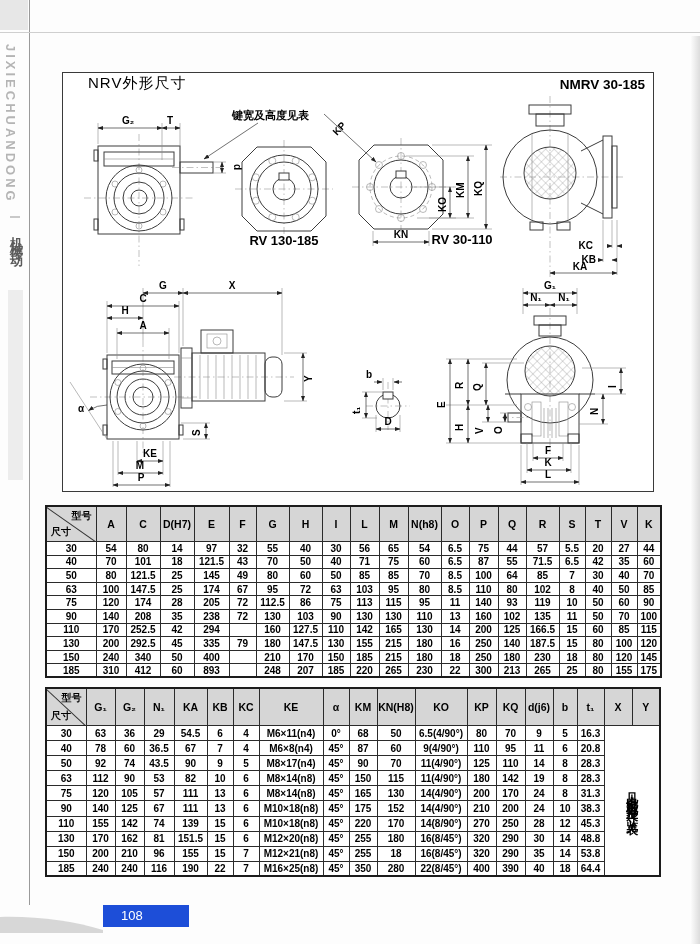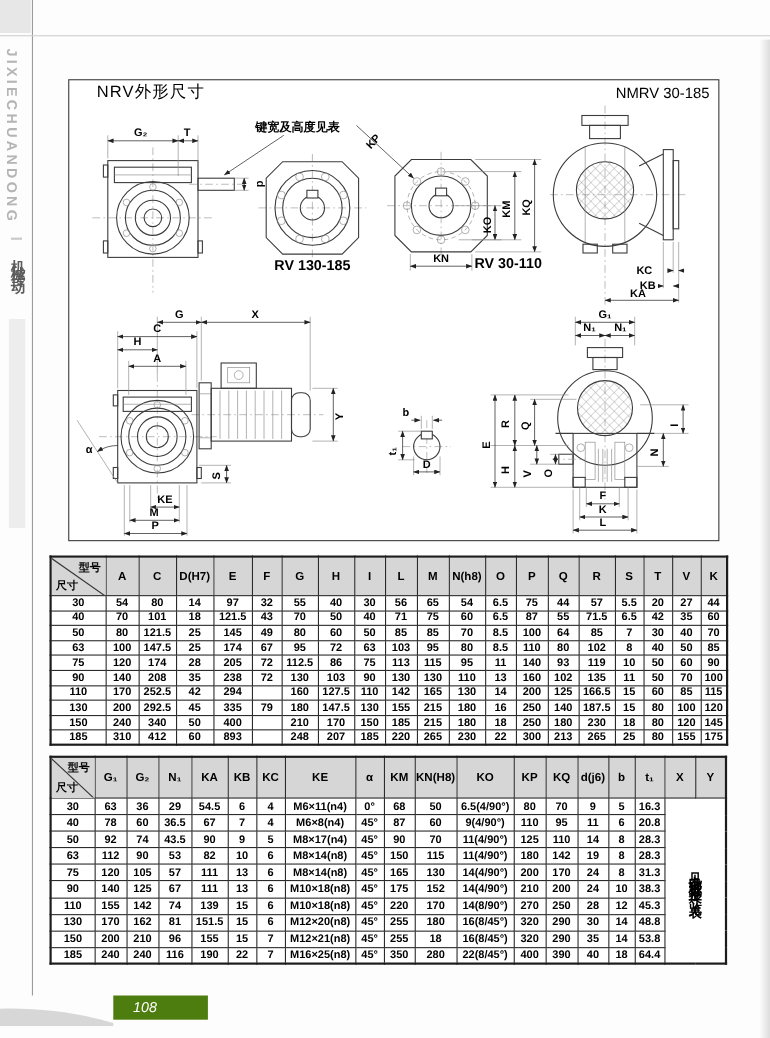--- a/index.html
+++ b/index.html
@@ -10,21 +10,21 @@
   .vrule{left:29px;top:0;width:1px;height:905px;background:#9a9a9a;}
   .hrule{left:0;top:32px;width:700px;height:1px;background:#cfcfcf;}
   .brand{left:3px;top:44px;writing-mode:vertical-rl;font-weight:bold;font-size:13px;letter-spacing:3px;color:#b4b4b4;}
   .brand-dash{left:10px;top:216px;width:10px;height:2px;background:#c9c9c9;}
   .category{left:7px;top:226px;writing-mode:vertical-rl;font-weight:bold;font-size:13px;letter-spacing:6px;color:#5b5b5b;}
   .graybar{left:8px;top:290px;width:15px;height:190px;background:#ededed;}
   .right-shadow{left:691px;top:36px;width:9px;height:908px;background:linear-gradient(to right,#fbfbfb,#dcdcdc);}
   
   .frame{left:62px;top:72px;width:590px;height:418px;border:1.5px solid #3a3a3a;background:#fff;}
   .title{left:88px;top:74px;font-size:15px;font-weight:normal;letter-spacing:1px;}
-  .model{left:450px;top:77px;width:195px;text-align:right;font-size:13.5px;font-weight:normal;}
+  .model{left:450px;top:77px;width:195px;text-align:right;font-size:13.5px;font-weight:bold;}
   .drawings{left:62px;top:72px;}
   
   .ln{fill:none;stroke:#3c3c3c;stroke-width:1;}
   .tn{fill:none;stroke:#8a8a8a;stroke-width:0.6;}
   .dm{fill:none;stroke:#333;stroke-width:0.7;}
   .cl{fill:none;stroke:#999;stroke-width:0.6;stroke-dasharray:7 3 1.5 3;}
   .dlab{font:bold 10px "Liberation Sans","DejaVu Sans",sans-serif;fill:#000;}
   .mid{text-anchor:middle;}
   .dcap{font:bold 13px "Liberation Sans","DejaVu Sans",sans-serif;fill:#000;text-anchor:middle;}
   .dnote{font:bold 11px "Liberation Sans","DejaVu Sans",sans-serif;fill:#000;}
@@ -39,21 +39,21 @@
   tbody th,tbody td{font-size:10px;background:#fff;}
   .corner{position:relative;overflow:hidden;text-align:center;}
   .c-top{position:absolute;top:2px;right:4px;font-size:10px;}
   .c-bot{position:absolute;bottom:2px;left:4px;font-size:10px;}
   .diag{position:absolute;left:-20%;top:50%;width:140%;height:1px;background:#333;display:block;}
   #table1 .diag{transform:rotate(35deg);}
   #table2 .diag{transform:rotate(43deg);}
   .note-td .vtext{writing-mode:vertical-rl;font-size:12px;letter-spacing:3px;font-weight:bold;}
   
   .footer-curve{left:0;top:903px;}
-  .pagenum{left:103px;top:905px;width:86px;height:22px;background:#4d7c0f;color:#fff;font-size:13px;line-height:22px;padding-left:18px;box-sizing:border-box;font-style:italic;}
+  .pagenum{left:103px;top:905px;width:86px;height:22px;background:#1d4ed8;color:#fff;font-size:13px;line-height:22px;padding-left:18px;box-sizing:border-box;}
 </style>
 </head>
 <body>
 
 <div>
   <div class="abs corner-block"></div>
   <div class="abs vrule"></div>
   <div class="abs hrule"></div>
   <div class="abs brand">JIXIECHUANDONG</div>
   <div class="abs brand-dash"></div>

